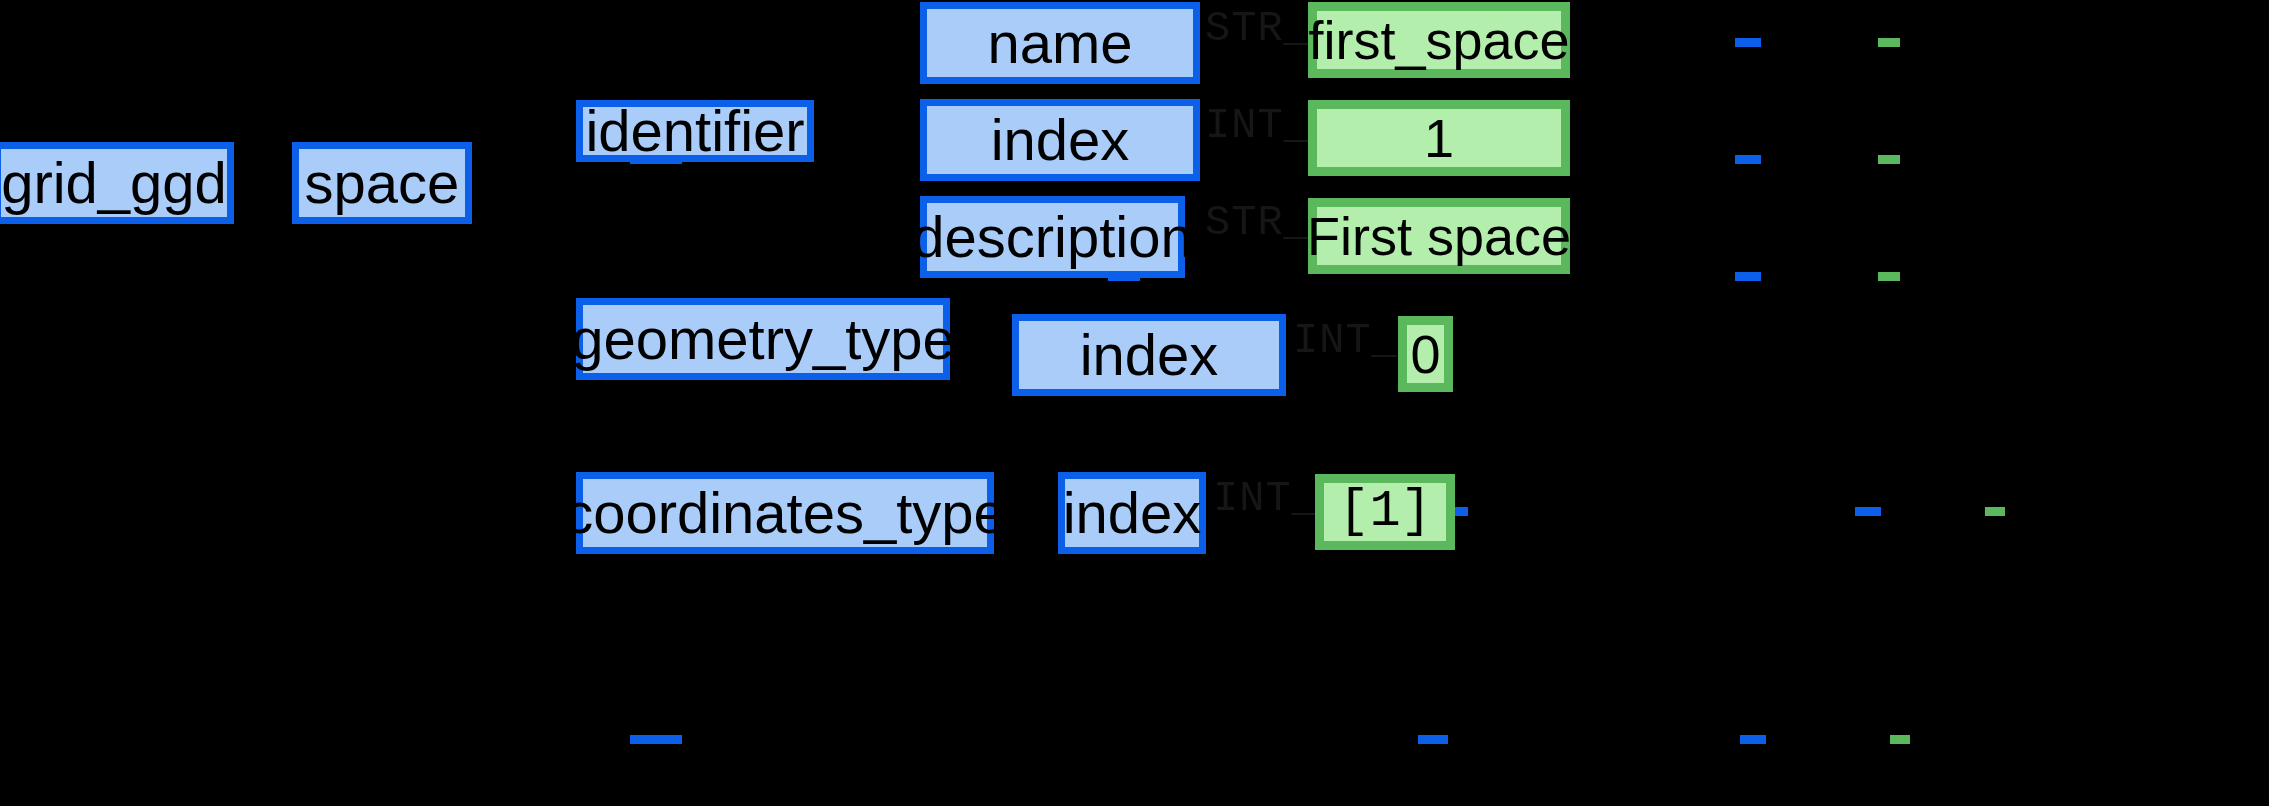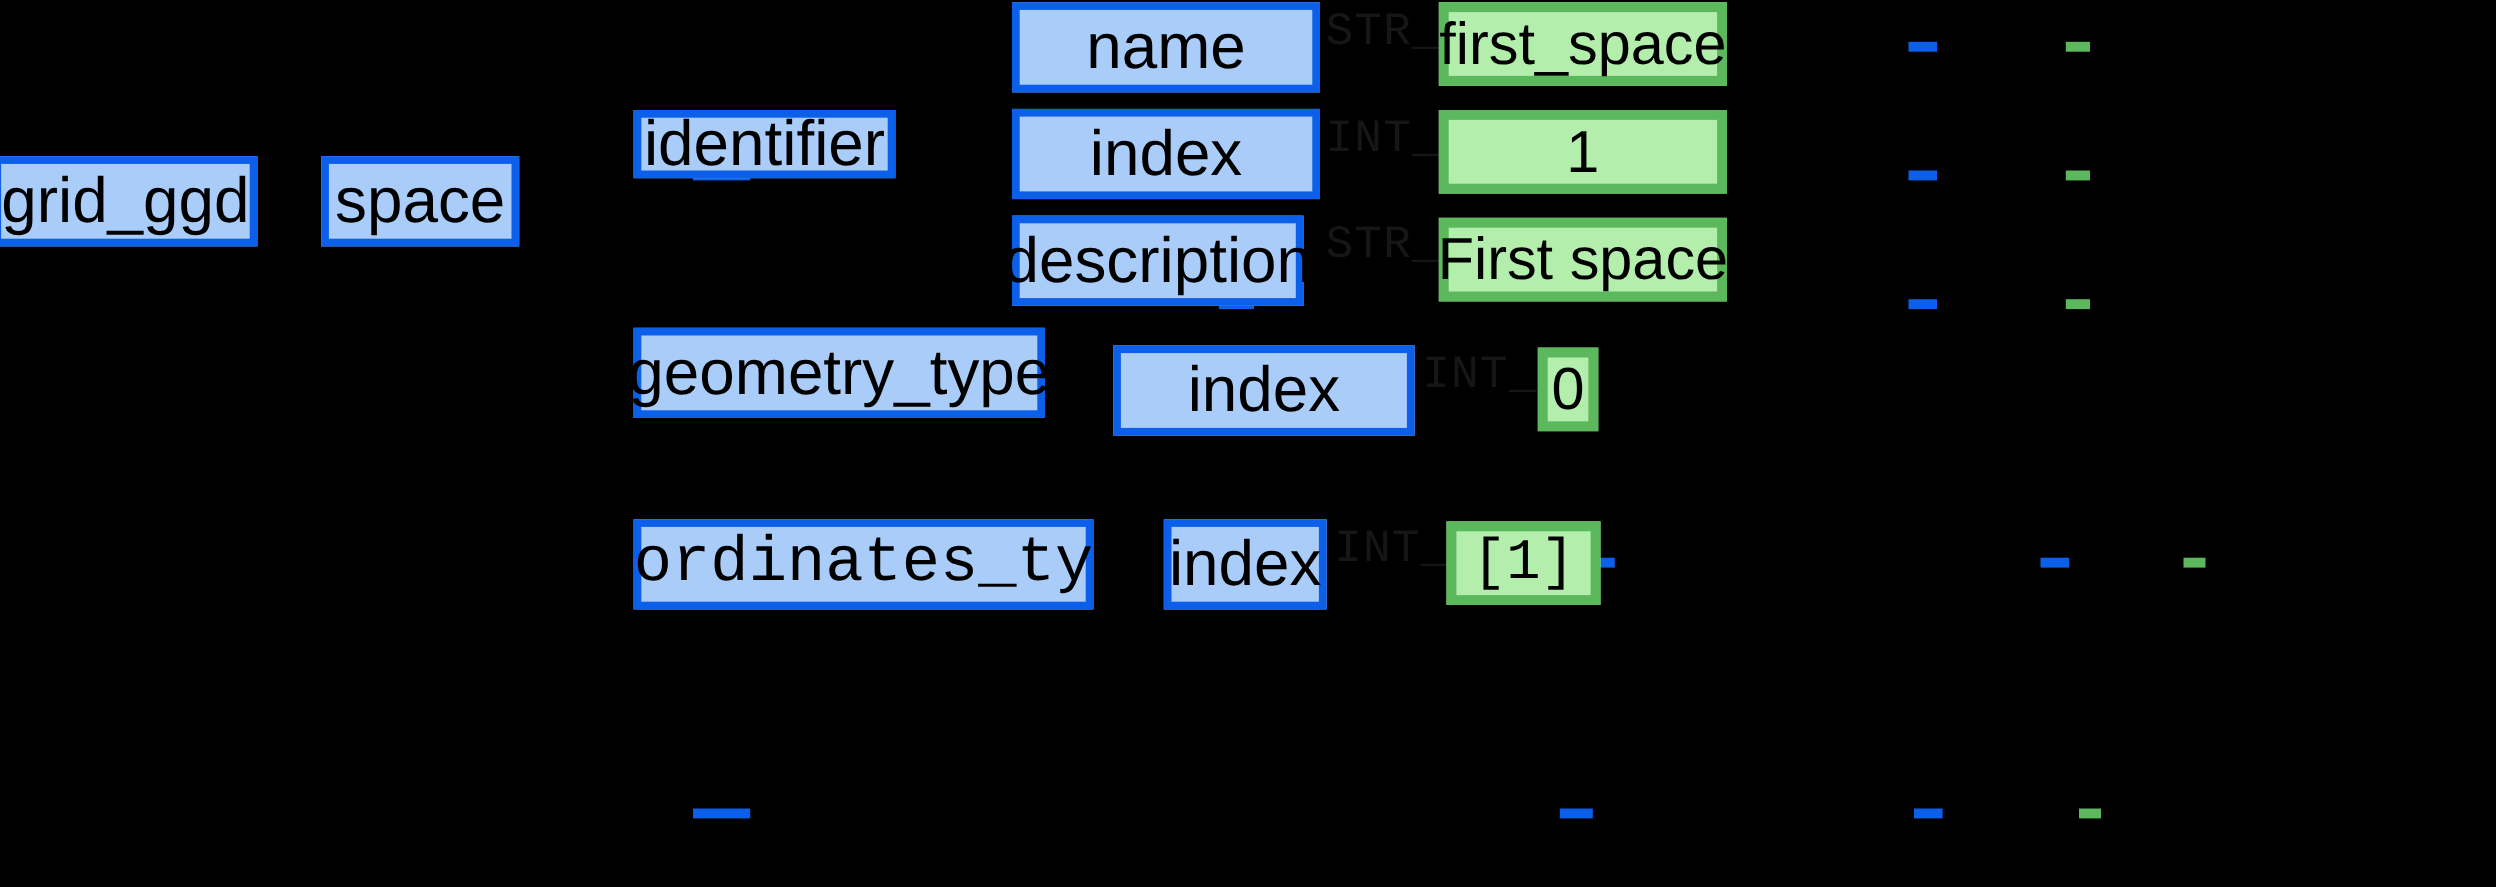--- a/index.html
+++ b/index.html
@@ -100,21 +100,21 @@
   </div>
 
   <div class="node blue" style="left:576px; top:100px; width:238px; height:62px;">
     <span>identifier</span>
   </div>
 
   <div class="node blue" style="left:576px; top:298px; width:374px; height:82px;">
     <span>geometry_type</span>
   </div>
 
-  <div class="node blue" style="left:576px; top:472px; width:418px; height:82px;font-family:Liberation Mono, monospace;">
+  <div class="node blue" style="left:576px; top:472px; width:418px; height:82px;">
     <span>coordinates_type</span>
   </div>
 
   <div class="node blue" style="left:920px; top:2px; width:280px; height:82px;">
     <span>name</span>
   </div>
 
   <div class="node blue" style="left:920px; top:99px; width:280px; height:82px;">
     <span>index</span>
   </div>

